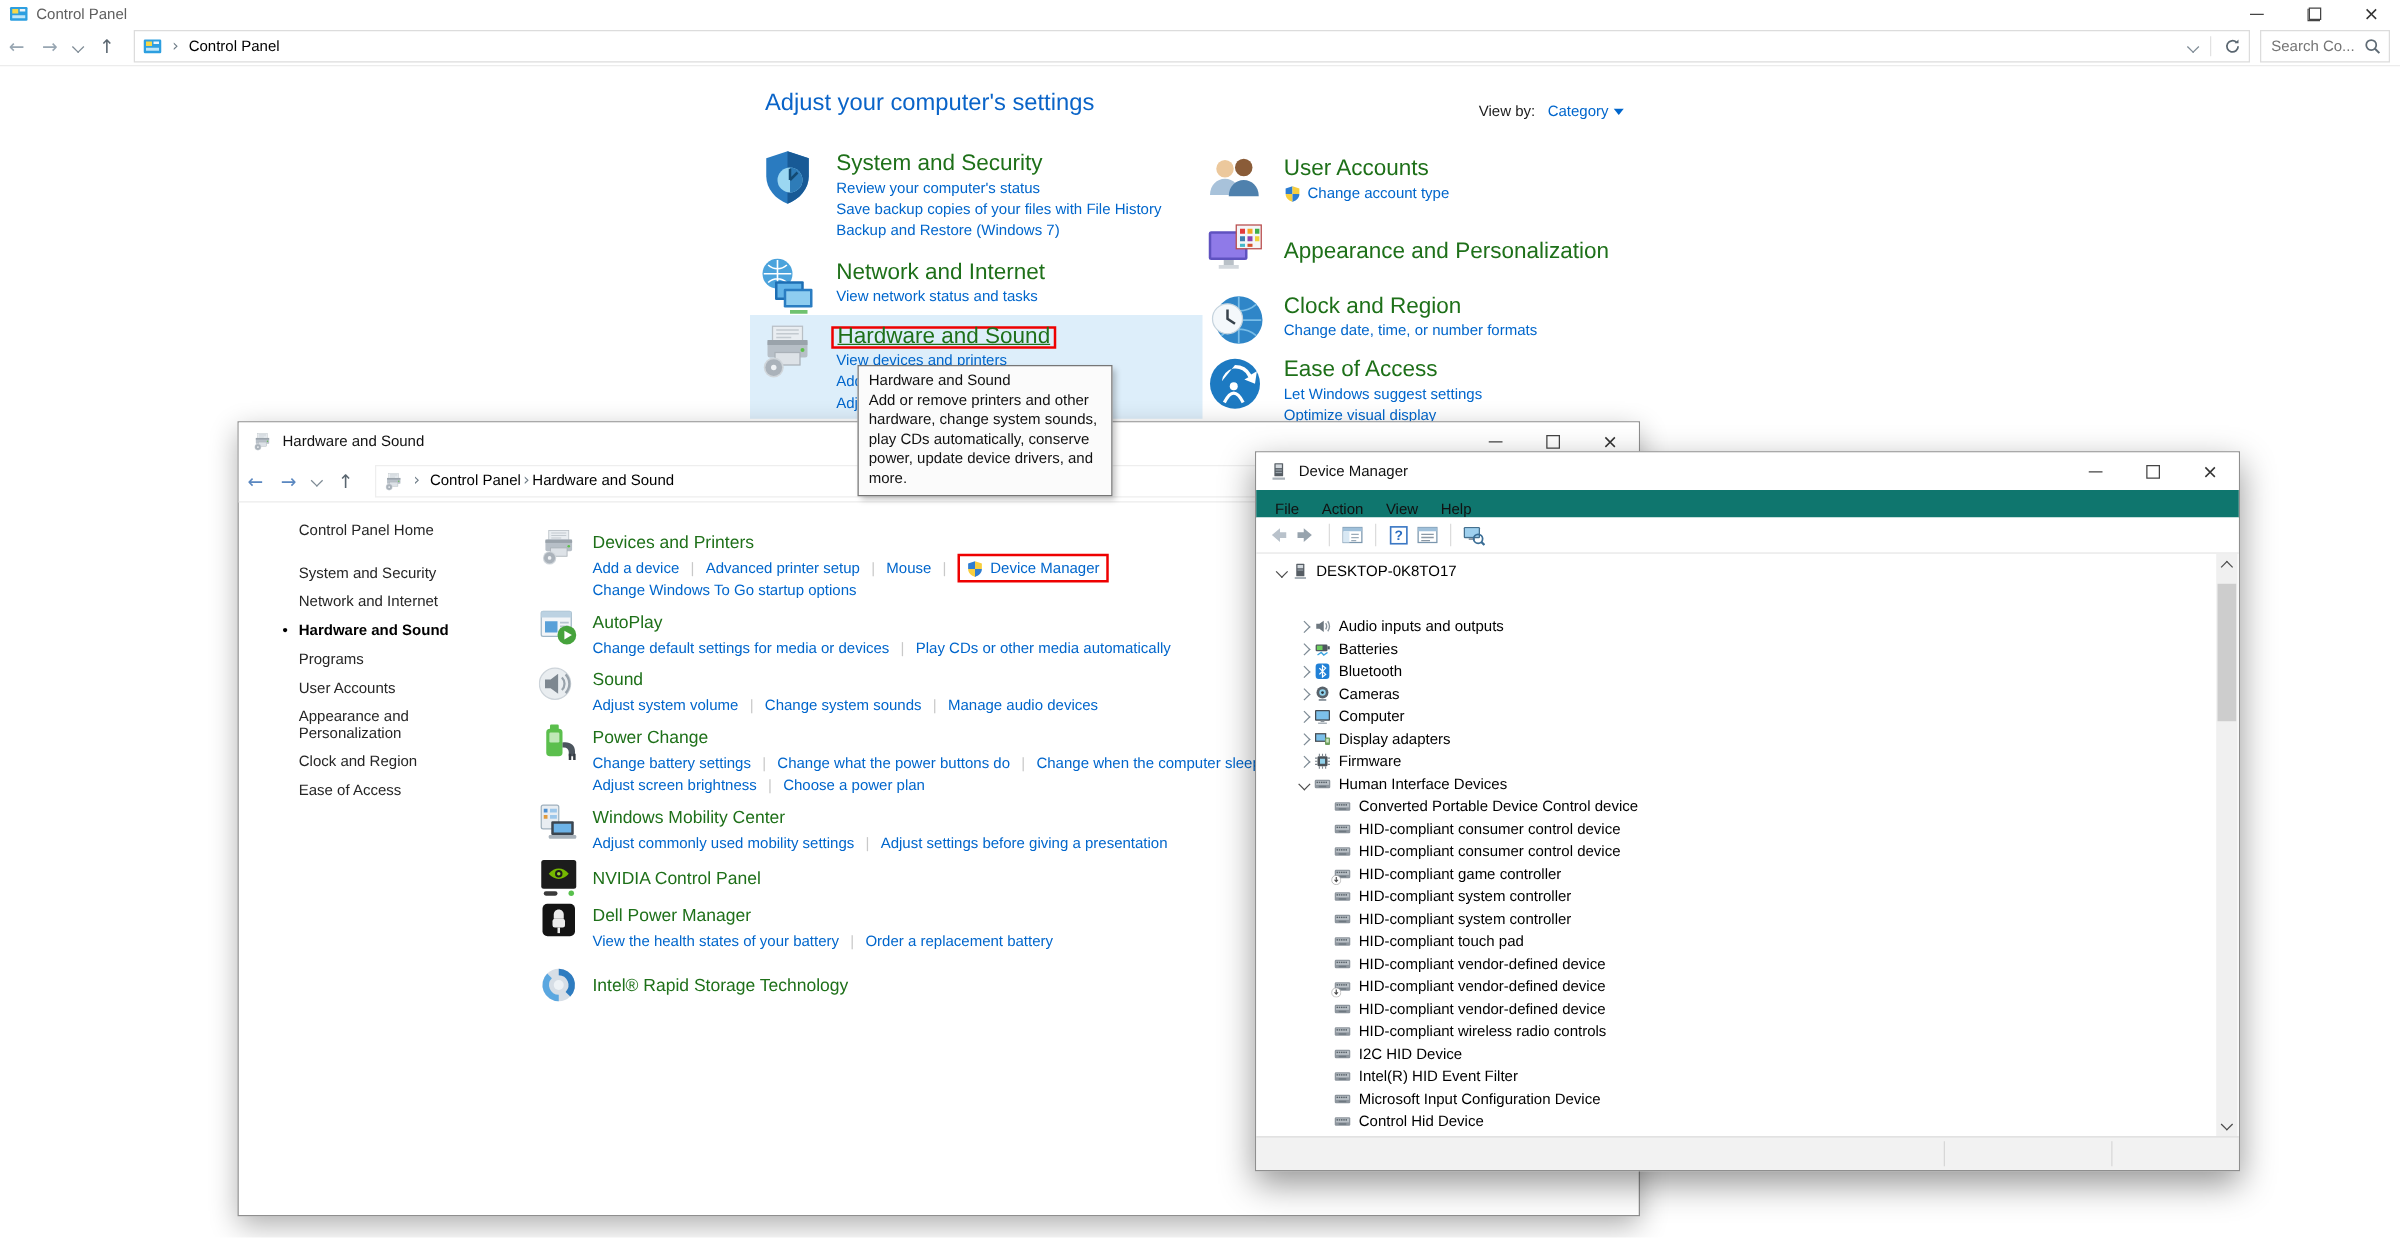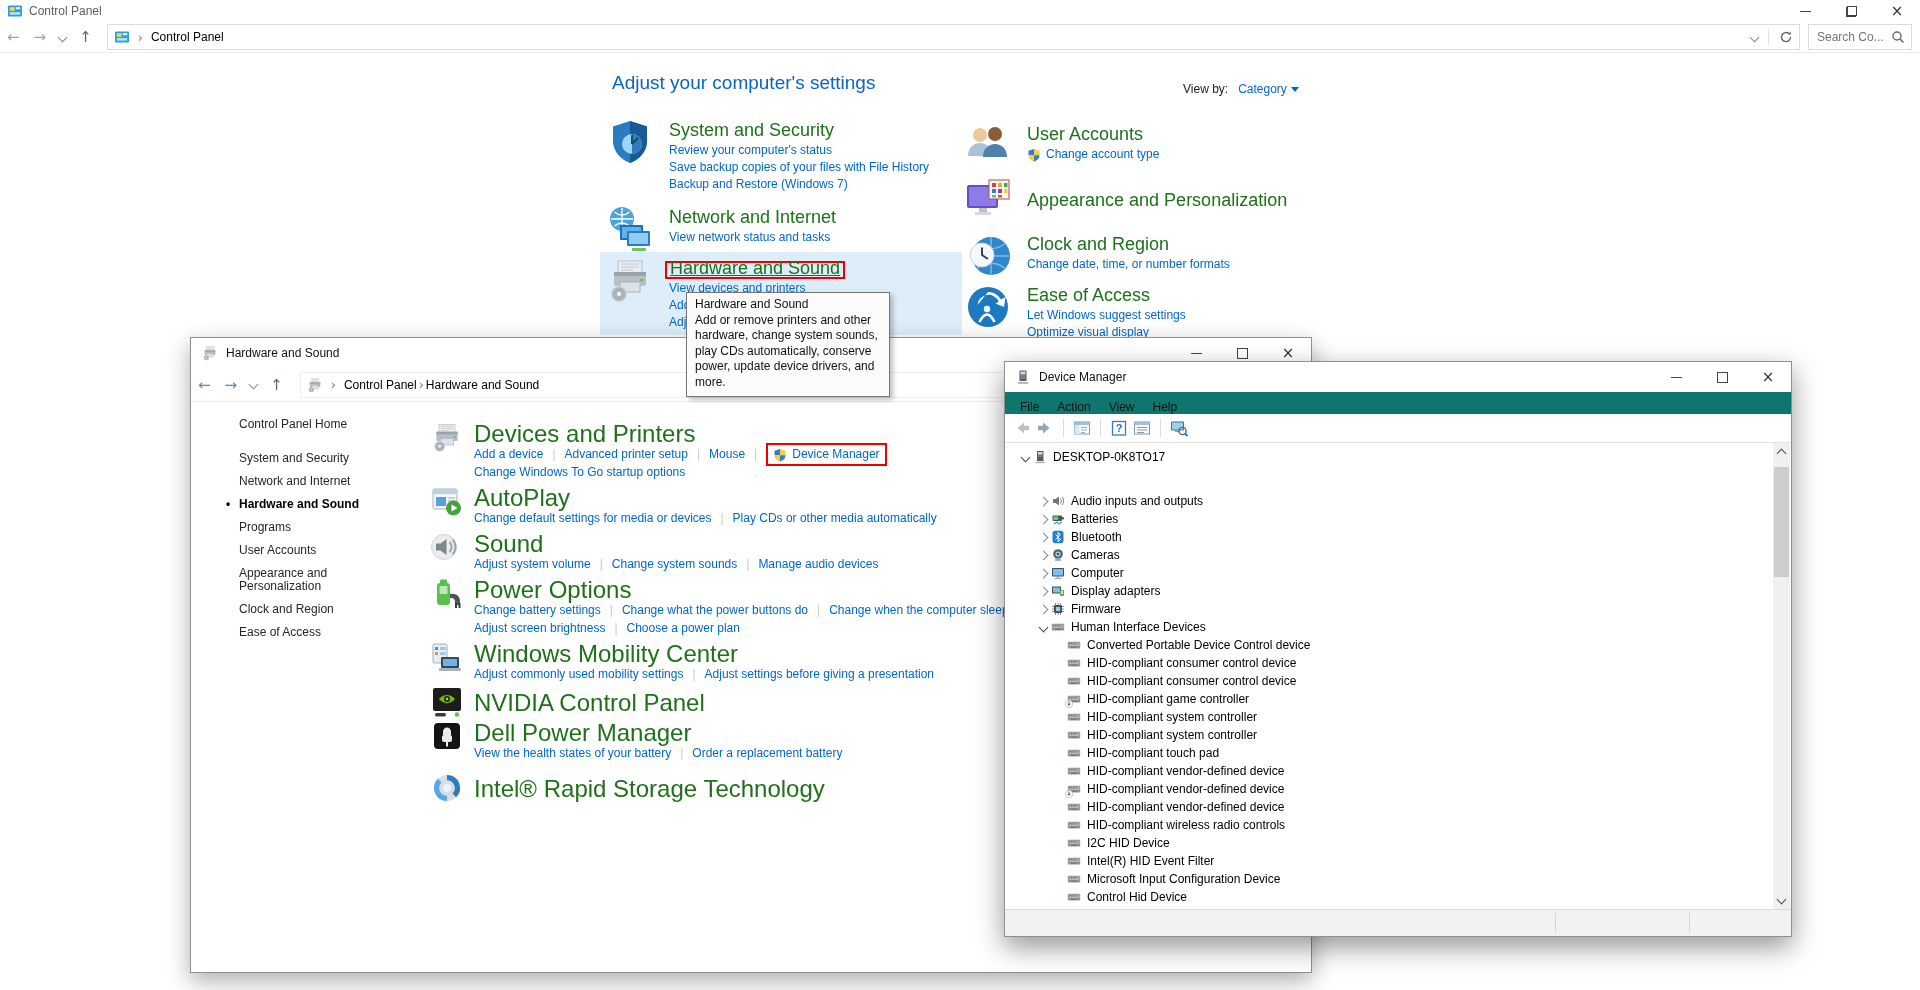--- a/index.html
+++ b/index.html
@@ -74,21 +74,21 @@
   
   #hs-nav{height:33px;}
   #hs-body{position:absolute;left:0;top:64px;right:0;bottom:0;overflow:hidden;margin-left:20px;}
   #hs-side{position:absolute;left:0;top:0;width:190px;padding:15px 0 0 28px;box-sizing:border-box;}
   .side-home{margin-bottom:21px;color:#262626;}
   .side-item{position:relative;margin-bottom:10px;line-height:13px;width:126px;color:#262626;cursor:pointer;}
   .side-item.active{font-weight:bold;color:#000;}
   .side-item .bullet{position:absolute;left:-13px;top:0;font-weight:bold;}
   .hs-sec{position:absolute;left:220px;display:flex;gap:11px;width:840px;}
   .hs-sec .sx{padding-top:1px;}
-  .sec-h{font-size:24px;color:#1e7019;line-height:23px;display:inline-block;cursor:pointer;}
+  .sec-h{font-size:14px;color:#1e7019;line-height:23px;display:inline-block;cursor:pointer;}
   .sec-row{line-height:17px;margin-top:1px;display:flex;align-items:center;flex-wrap:nowrap;white-space:nowrap;}
   .sep{color:#c9c9c9;margin:0 9px;}
   .dm-redbox{border:2px solid #ee0000;padding:1px 5px;display:inline-flex;align-items:center;gap:5px;margin:-3px 0;}
   .hs-sec.center-head{align-items:center;}
 
   
   #dm-menu{height:22px;display:flex;align-items:flex-end;padding-left:6px;background:#0f766e;}
   .menu-item{padding:0 9px;color:#111;cursor:pointer;}
   #dm-tools{height:28px;display:flex;align-items:center;padding-left:8px;gap:5px;border-bottom:1px solid #e2e2e2;background:#fff;}
   .tsep{width:1px;height:18px;background:#dcdcdc;margin:0 4px;}
@@ -453,21 +453,21 @@
           <span class="ic ic32">
             <svg viewBox="0 0 32 32">
               <rect x="9" y="2.5" width="7" height="5" rx="1" fill="#5bbf4d"></rect>
               <rect x="6" y="6" width="13" height="22" rx="3" fill="#5bbf4d"></rect>
               <rect x="8.5" y="9" width="8" height="8" rx="1" fill="#bfe8b8"></rect>
               <path d="M19 17c6-1 10 2 10 7v4h-5v-3.5c0-2.5-2-4-5-3.5z" fill="#4c555e"></path>
               <rect x="24" y="26" width="2" height="5" fill="#343b42"></rect>
               <rect x="27.5" y="26" width="2" height="5" fill="#343b42"></rect>
             </svg>
           </span>
-          <div class="sx"><a class="sec-h">Power Options</a><div class="sec-row">
+          <div class="sx"><a class="sec-h">Power Change</a><div class="sec-row">
               <a class="tl">Change battery settings</a>
               <span class="sep">|</span>
               <a class="tl">Change what the power buttons do</a>
               <span class="sep">|</span>
               <a class="tl">Change when the computer sleeps</a>
             </div><div class="sec-row">
               <a class="tl">Adjust screen brightness</a>
               <span class="sep">|</span>
               <a class="tl">Choose a power plan</a>
             </div></div>

